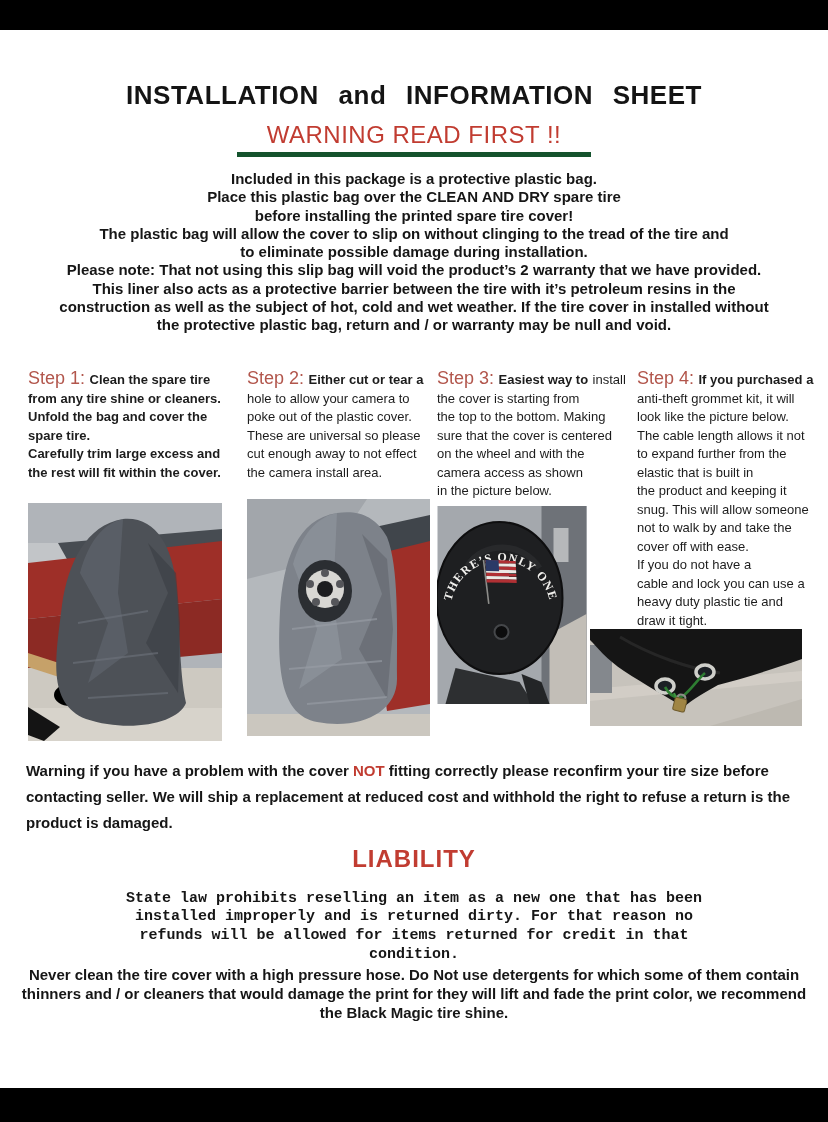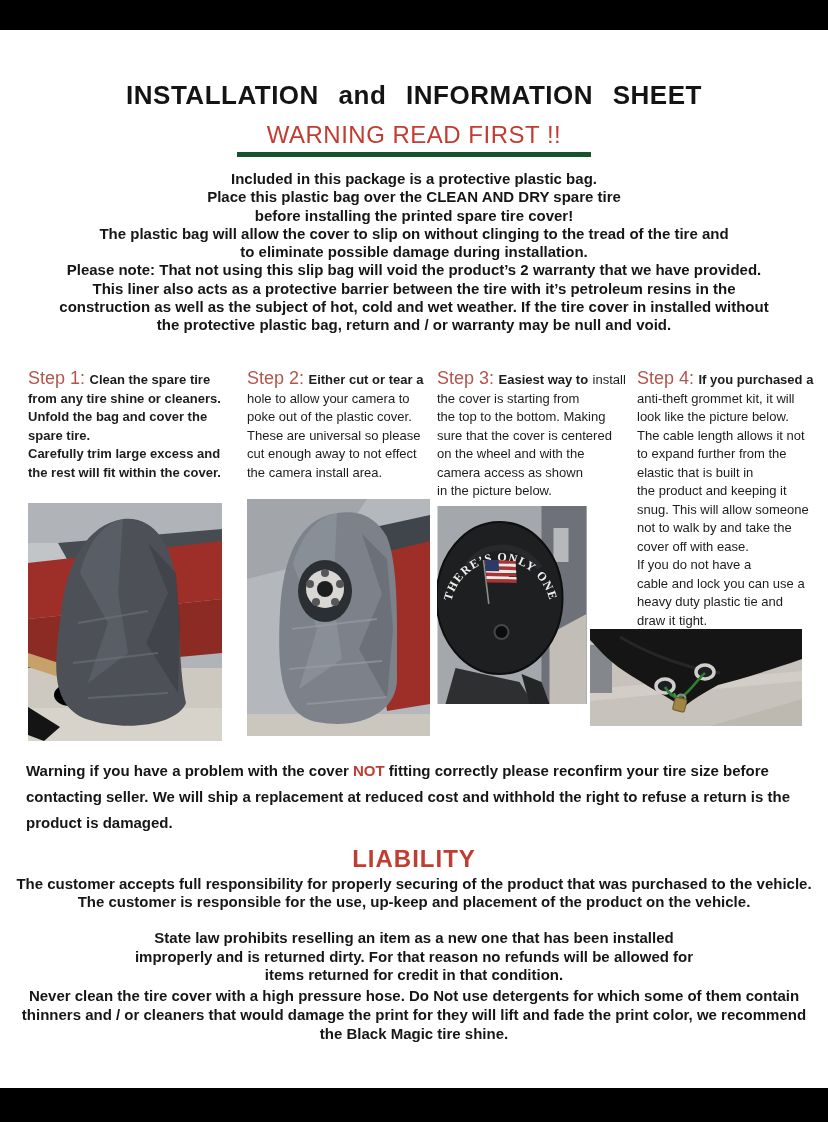--- a/index.html
+++ b/index.html
@@ -33,21 +33,21 @@
   .photo2 { width:183px; height:237px; margin-top:18px; }
   .photo3 { width:150px; height:198px; margin-top:6px; }
   .photo4 { width:212px; height:97px; margin-top:0; margin-left:-47px; }
 
   .warning-para { margin-top:0; padding:0 12px; font-size:15px; font-weight:bold; color:#161616; line-height:26px; }
   .red-inline { color:#c13c31; }
 
   .section-heading { text-align:center; font-size:24px; font-weight:bold; color:#c13c31; letter-spacing:1px; }
   .liability-heading { margin-top:9px; }
   .body-para { text-align:center; font-size:15px; font-weight:bold; color:#161616; line-height:18.7px; margin:2px auto 0 auto; }
-  .statelaw-para { margin-top:17px; max-width:600px; }
+  .statelaw-para { margin-top:17px; max-width:600px;font-family:Liberation Mono, monospace; }
   .maintenance-heading { margin-top:11px; }
 </style>
 </head>
 <body>
 
 <div class="screen">
   <div class="bar bar-top"></div>
 
   <div class="sheet">
 
@@ -202,21 +202,20 @@
           </g>
         </svg>
       </div>
     </div>
 
     <div class="warning-para">
       <span>Warning if you have a problem with the cover   </span><span class="red-inline">NOT</span><span> fitting correctly please reconfirm your tire size before contacting seller. We will ship a replacement at reduced cost and withhold the right to refuse a return is the product is damaged.</span>
     </div>
 
     <div class="section-heading liability-heading">LIABILITY</div>
-    <div class="body-para">The customer accepts full responsibility for properly securing of the product that was purchased to the vehicle.  The customer is responsible for the use, up-keep and placement of the product on the vehicle.</div>
     <div class="body-para statelaw-para">State law prohibits reselling an item as a new one that has been installed improperly and is returned dirty. For that reason no refunds will be allowed for items returned for credit in that condition.</div>
 
     <div class="body-para">Never clean the tire cover with a high pressure hose.  Do Not  use detergents for which some of them contain thinners and / or cleaners that would damage the print for they will lift and fade the print color, we recommend the Black Magic tire shine.</div>
 
   </div>
 
   <div class="bar bar-bottom"></div>
 </div>
 
 </body></html>

